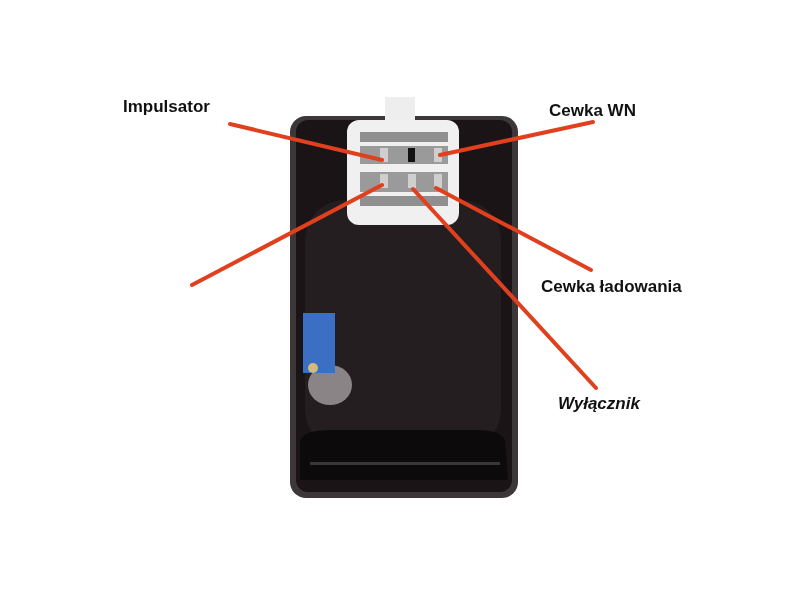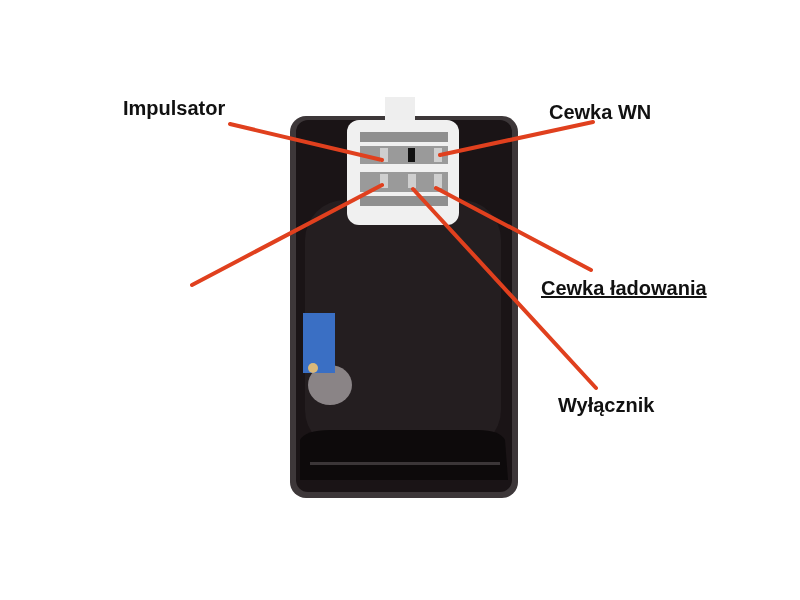--- a/index.html
+++ b/index.html
@@ -1,19 +1,19 @@
 <!DOCTYPE html>
 <html><head>
   <meta charset="utf-8">
   <style>
     html, body { margin:0; padding:0; }
     body { width:800px; height:600px; background:#ffffff; position:relative; overflow:hidden;
            font-family:"Liberation Sans", sans-serif; }
     .stage { position:absolute; left:0; top:0; width:800px; height:600px; }
-    .label { position:absolute; font-weight:bold; font-size:20px; color:#111; white-space:nowrap; }
+    .label { position:absolute; font-weight:bold; font-size:17px; color:#111; white-space:nowrap; }
     svg.lines { position:absolute; left:0; top:0; }
   </style>
 </head>
 <body>
 
 <div class="stage">
   <svg class="lines" width="800" height="600" viewBox="0 0 800 600">
 
     <g>
       <rect x="290" y="116" width="228" height="382" rx="16" fill="#3d3739"></rect>
@@ -48,15 +48,15 @@
       <line x1="230" y1="124" x2="382" y2="160"></line>
       <line x1="593" y1="122" x2="440" y2="155"></line>
       <line x1="192" y1="285" x2="382" y2="185"></line>
       <line x1="591" y1="270" x2="436" y2="188"></line>
       <line x1="596" y1="388" x2="413" y2="189"></line>
     </g>
   </svg>
 
   <div class="label" style="left:123px;top:97px;">Impulsator</div>
   <div class="label" style="left:549px;top:101px;">Cewka WN</div>
-  <div class="label" style="left:541px;top:277px;text-decoration:underline;">Cewka ładowania</div>
-  <div class="label" style="left:558px;top:394px;">Wyłącznik</div>
+  <div class="label" style="left:541px;top:277px;">Cewka ładowania</div>
+  <div class="label" style="left:558px;top:394px;font-style:italic;">Wyłącznik</div>
 </div>
 
 </body></html>

